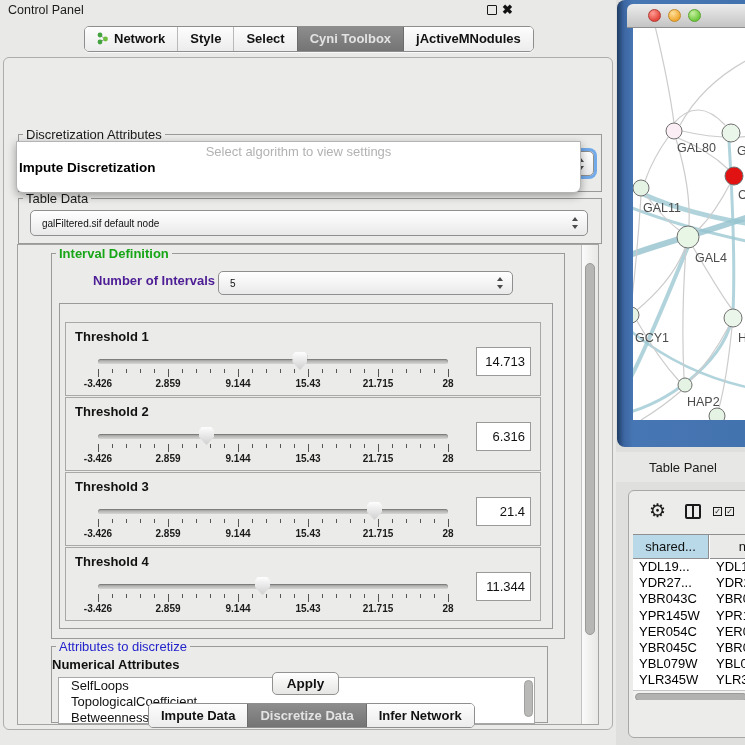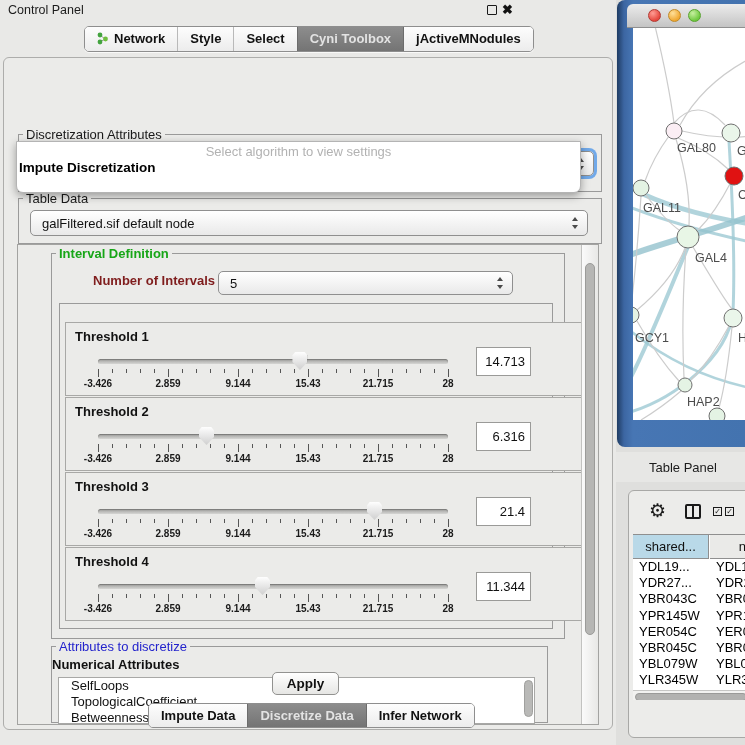--- a/index.html
+++ b/index.html
@@ -35,42 +35,42 @@
   
   #algo-popup { position:absolute; left:12px; top:83px; width:565px; height:52px; background:#fff; border:1px solid #b4b4b4; border-radius:0 0 7px 7px; box-shadow:0 3px 8px rgba(0,0,0,.35); z-index:40; }
   #popup-prompt { position:absolute; left:0; top:2px; width:100%; text-align:center; font-size:13px; color:#b2b2b2; }
   .popup-item { position:absolute; left:2px; font-size:13.5px; color:#000; white-space:nowrap; }
   #popup-item-0 { top:18px; font-weight:bold; }
   #popup-item-1 { top:34px; }
 
   
   #tabledata-group { left:14px; top:140px; width:584px; height:46px; }
   #tabledata-title { left:19px; top:133px; color:#1a1a1a; z-index:5; }
-  .combo { position:absolute; border:1px solid #8f8f8f; border-radius:5px; background:linear-gradient(#ffffff,#e9e9e9); font-size:13px; color:#111; }
+  .combo { position:absolute; border:1px solid #8f8f8f; border-radius:5px; background:linear-gradient(#ffffff,#e9e9e9); font-size:10px; color:#111; }
   .combo .val { position:absolute; left:11px; top:50%; transform:translateY(-50%); white-space:nowrap; }
   .stepper { position:absolute; right:7px; top:50%; transform:translateY(-50%); width:9px; height:14px; }
   .stepper:before, .stepper:after { content:""; position:absolute; left:1px; border-left:3.5px solid transparent; border-right:3.5px solid transparent; }
   .stepper:before { top:1px; border-bottom:4.5px solid #4a4a4a; }
   .stepper:after { bottom:1px; border-top:4.5px solid #4a4a4a; }
   #tabledata-combo { left:26px; top:152px; width:558px; height:26px; }
 
   
   #viewport { position:absolute; left:13px; top:186px; width:582px; height:481px; border:1px solid #a3a3a1; background:#ebebe9; }
   #vscroll { position:absolute; right:0; top:0; width:17px; height:479px; background:linear-gradient(90deg,#fafafa,#e8e8e6); border-left:1px solid #c2c2c0; }
   #vscroll .thumb-bar { position:absolute; left:3px; top:18px; width:10px; height:372px; border-radius:6px; background:#b6b6b4; border:1px solid #9b9b99; }
 
   #interval-group { left:33px; top:8px; width:514px; height:386px; }
   #interval-title { left:38px; top:1px; color:#17a617; font-weight:bold; }
-  #noi-label { position:absolute; left:75px; top:28px; font-size:13px; font-weight:bold; color:#7f1d1d; }
+  #noi-label { position:absolute; left:75px; top:28px; font-size:13px; font-weight:bold; color:#4c1d95; }
   #noi-combo { left:200px; top:26px; width:295px; height:24px; }
 
   #thr-group { left:41px; top:58px; width:494px; height:326px; }
   #thr-title { left:46px; top:51px; color:#2323cc; }
 
-  .thr-row { position:absolute; left:47px; width:532px; height:74px; border:1px solid #a8a8a6; background:#ebebe9; }
+  .thr-row { position:absolute; left:47px; width:476px; height:74px; border:1px solid #a8a8a6; background:#ebebe9; }
   .thr-label { position:absolute; left:9px; top:6px; font-size:13px; font-weight:bold; color:#111; }
   .track { position:absolute; left:32px; top:36px; width:350px; height:5px; border-radius:3px; background:linear-gradient(#9d9d9b,#d6d6d4); box-shadow:inset 0 1px 1px rgba(0,0,0,.25); }
   .slider-thumb { position:absolute; top:29px; width:15px; height:18px; background:linear-gradient(#fefefe,#cfcfcf); clip-path:polygon(18% 0,82% 0,100% 18%,100% 55%,50% 100%,0 55%,0 18%); filter:drop-shadow(0 0 1px #777); }
   .ticks { position:absolute; left:32px; top:46px; width:350px; height:10px; }
   .tick { position:absolute; top:0; width:1px; background:#555; }
   .tick.minor { height:4px; }
   .tick.major { height:8px; }
   .tick-label { position:absolute; top:55px; transform:translateX(-50%); font-size:10px; font-weight:bold; color:#1a1a1a; white-space:nowrap; }
   .thr-value { position:absolute; left:410px; top:24px; width:55px; height:29px; background:#fff; border:1px solid #9a9a98; font-size:13px; color:#111; text-align:right; line-height:27px; padding-right:5px; }
 

